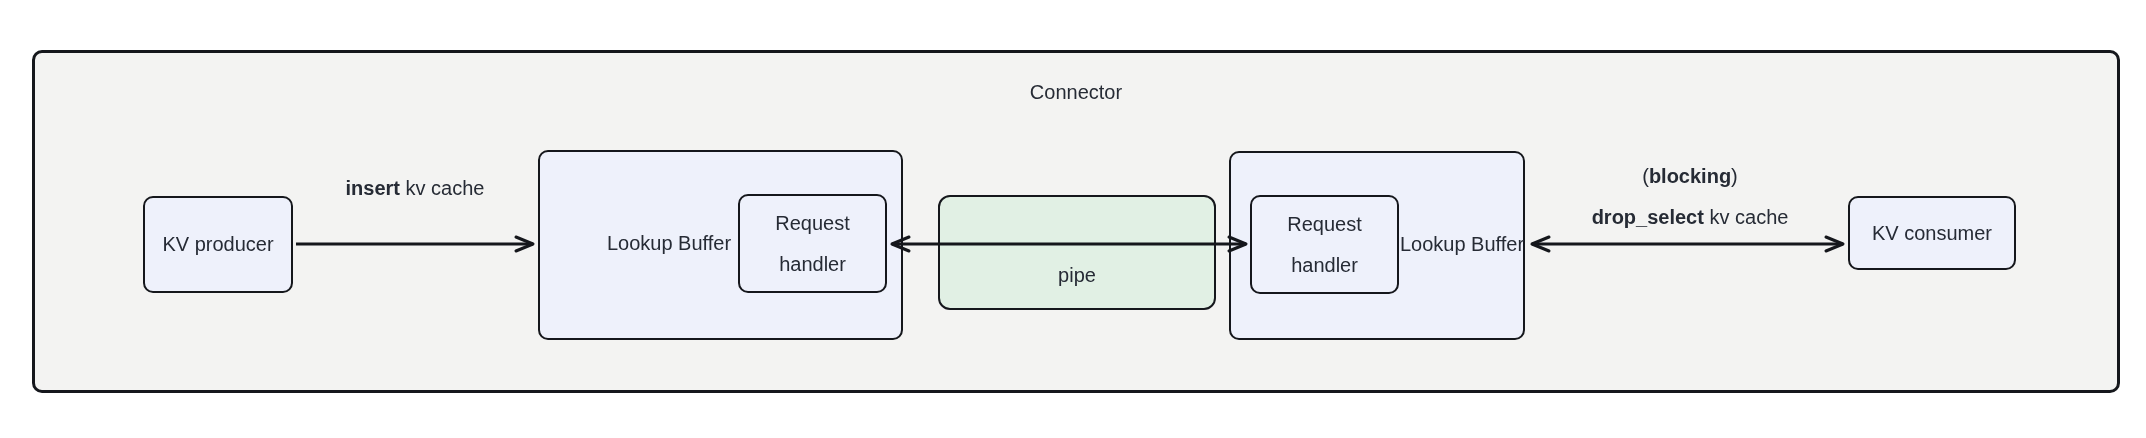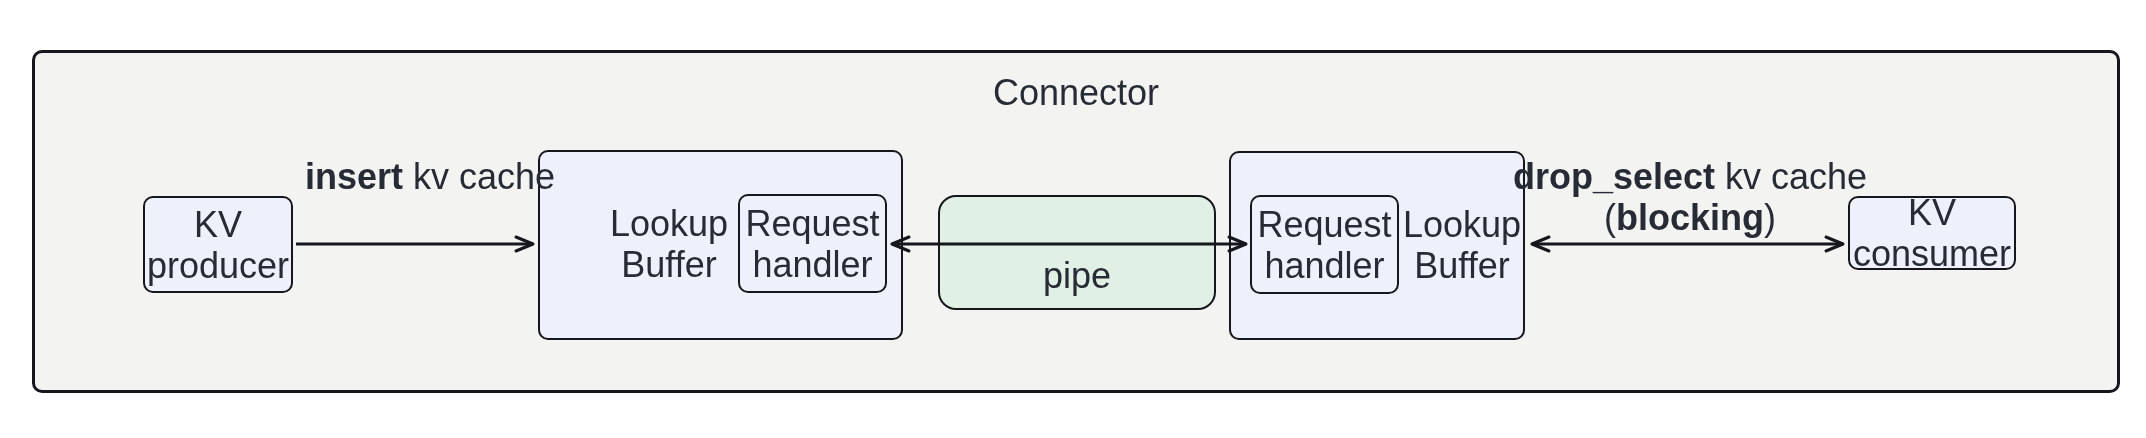--- a/index.html
+++ b/index.html
@@ -11,21 +11,21 @@
     --text:#262b35;
     --arrow:#15171c;
   }
   html,body{margin:0;padding:0;background:var(--canvas-bg);}
   #screen{
     position:relative;
     width:2146px;height:438px;
     background:var(--canvas-bg);
     font-family:"Liberation Sans","DejaVu Sans",sans-serif;
     color:var(--text);
-    font-size:36px;
+    font-size:20px;
     line-height:41px;
     overflow:hidden;
   }
   .outer{
     position:absolute;
     left:32px;top:50px;width:2088px;height:343px;
     box-sizing:border-box;
     background:var(--outer-fill);
     border:3px solid var(--border);
     border-radius:10px;
@@ -67,32 +67,32 @@
     width:149px;height:99px;top:42px;
   }
   .lb-left .req{left:198px;}
   .lb-right .req{left:19px;}
   .pipe{
     position:absolute;
     left:938px;top:195px;width:278px;height:115px;
     box-sizing:border-box;
     background:var(--pipe-fill);
     border:2.5px solid var(--border);
-    border-radius:18px;
+    border-radius:12px;
   }
   .pipe .lbl{
     position:absolute;left:0;right:0;top:58px;
     text-align:center;
   }
   .edge-label{
     position:absolute;top:156px;
     text-align:center;
   }
   .edge-label b{font-weight:700;}
-  .edge-label-insert{left:270px;width:320px;}
+  .edge-label-insert{left:255px;width:320px;margin-top:12px;}
   .edge-label-drop{left:1490px;width:400px;}
   .arrows{
     position:absolute;left:0;top:0;width:2146px;height:438px;
     pointer-events:none;
   }
   .arrows line{stroke:var(--arrow);stroke-width:3;}
   .arrows marker path{stroke:var(--arrow);fill:none;stroke-width:3;stroke-linecap:round;stroke-linejoin:round;}
 </style>
 </head>
 <body>
@@ -127,22 +127,22 @@
 
   <div class="node kv-consumer">
     <div class="lbl">KV consumer</div>
   </div>
 
   <div class="edge-label edge-label-insert">
     <div><b>insert</b><span> kv cache</span></div>
   </div>
 
   <div class="edge-label edge-label-drop">
+    <div><span>(</span><b>blocking</b><span>)</span></div>
     <div><b>drop_select</b><span> kv cache</span></div>
-    <div><span>(</span><b>blocking</b><span>)</span></div>
   </div>
 
   <svg class="arrows" viewBox="0 0 2146 438" xmlns="http://www.w3.org/2000/svg">
     <defs>
       <marker id="head" orient="auto-start-reverse" markerUnits="userSpaceOnUse" markerWidth="26" markerHeight="24" refX="20" refY="10" overflow="visible">
         <path d="M3,3 L20,10 L3,17"></path>
       </marker>
     </defs>
     <line x1="296" y1="244" x2="533" y2="244" marker-end="url(#head)"></line>
     <line x1="892" y1="244" x2="1246" y2="244" marker-start="url(#head)" marker-end="url(#head)"></line>

